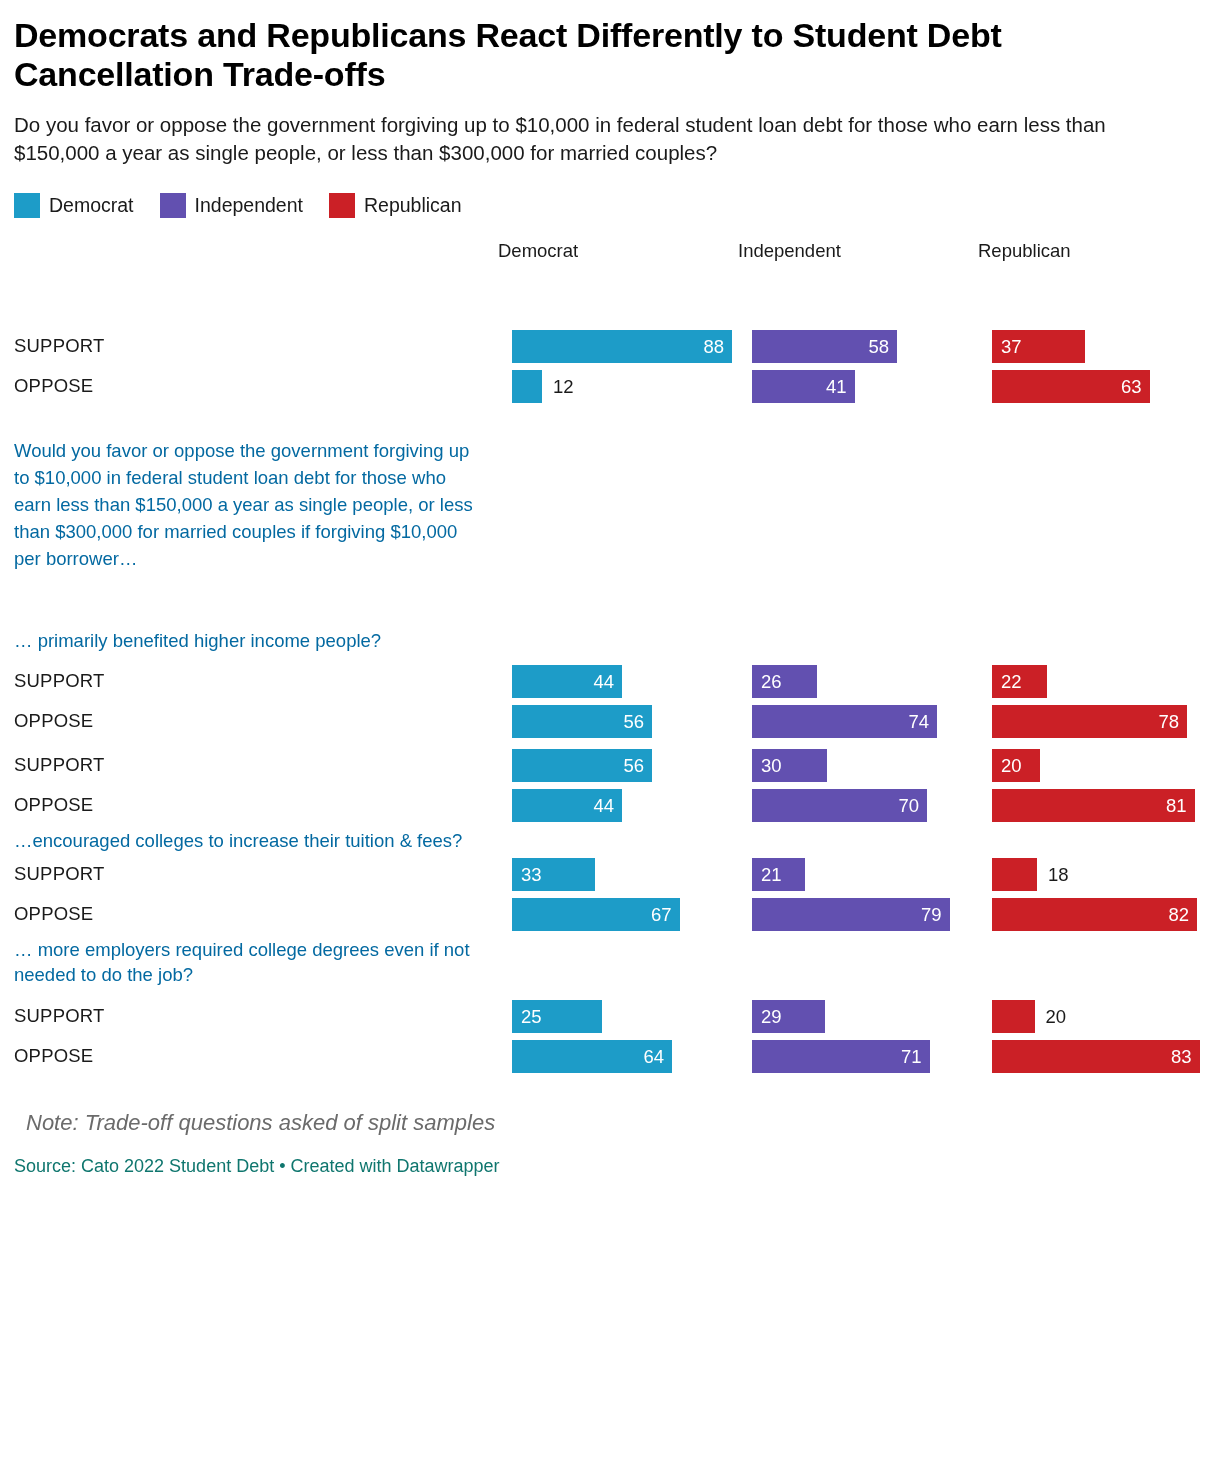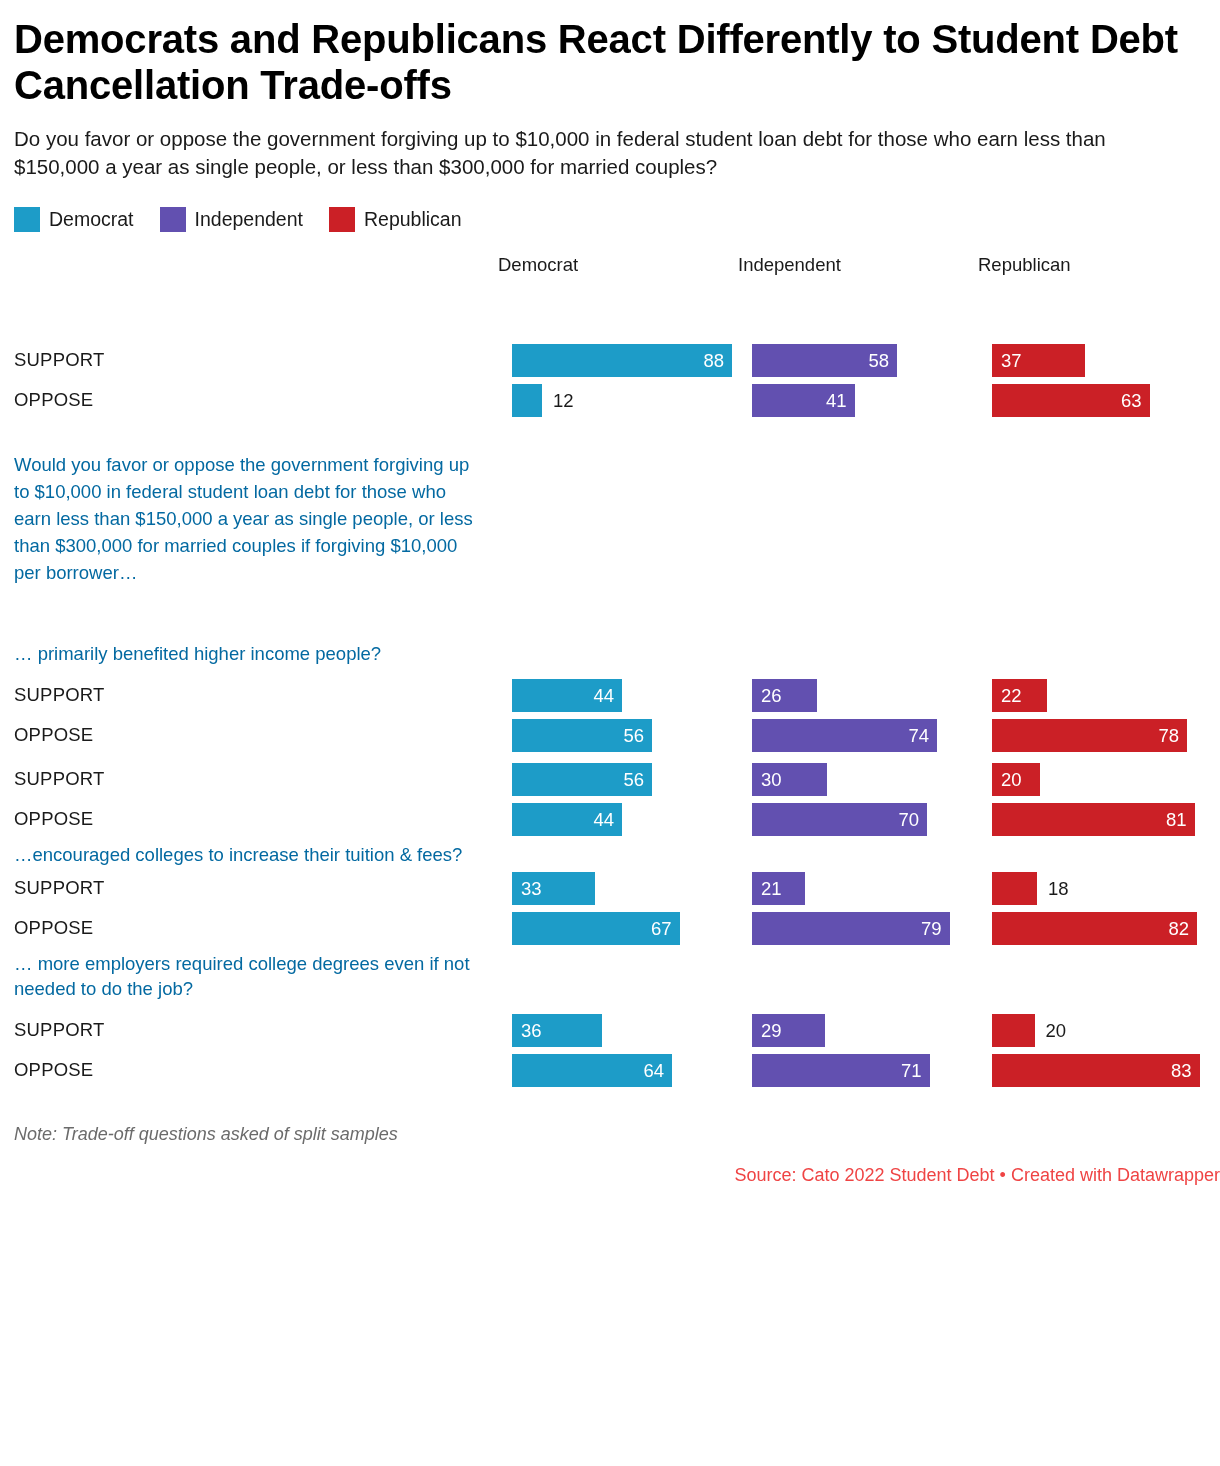--- a/index.html
+++ b/index.html
@@ -9,21 +9,21 @@
     font-family:"Liberation Sans", sans-serif;
     color:#1a1a1a;
     -webkit-font-smoothing:antialiased;
   }
   .page{position:relative;width:1220px;min-height:1466px;padding:0;box-sizing:border-box;}
 
   
   .title{
     margin:0;
     padding:16px 24px 0 14px;
-    font-size:40px;
+    font-size:34px;
     line-height:1.16;
     font-weight:700;
     letter-spacing:-0.2px;
     color:#000000;
   }
   .subtitle{
     margin:0;
     padding:16px 30px 0 14px;
     font-size:20.5px;
     line-height:1.38;
@@ -123,30 +123,29 @@
     font-size:18.5px;
     color:#ffffff;
   }
   .bar-value.outside{color:#1a1a1a;}
 
   
   .footer{
     padding:0 0 0 14px;
   }
   .note{
-    font-size:18px;
+    font-size:22px;
     font-style:italic;
     color:#6b6b6b;
-    margin:0;
+    margin:12px;
   }
   .source{
     font-size:18px;
-    color:#ef4444;
+    color:#0f766e;
     margin:20px 0 0 0;
-    text-align:right;
   }
 </style>
 </head>
 <body>
 
 <div class="page">
 
   <h1 class="title">Democrats and Republicans React Differently to Student Debt Cancellation Trade-offs</h1>
 
   <p class="subtitle">Do you favor or oppose the government forgiving up to $10,000 in federal student loan debt for those who earn less than $150,000 a year as single people, or less than $300,000 for married couples?</p>
@@ -320,21 +319,21 @@
             </div>
           </div>
         </div>
         <div class="section" style="margin-top: 4px;">
           <div class="section-title" style="margin-bottom: 8px;">… more employers required college degrees even if not needed to do the job?</div>
           <div class="row">
             <span class="row-label">SUPPORT</span>
             <div class="bars">
               <div class="barwrap c0">
                 <div class="bar" style="width: 90px; background: rgb(29, 156, 200);"></div>
-                <span class="bar-value" style="left: 23px;">36</span>
+                <span class="bar-value" style="left: 23px;">25</span>
               </div>
               <div class="barwrap c1">
                 <div class="bar" style="width: 72.5px; background: rgb(98, 80, 176);"></div>
                 <span class="bar-value" style="left: 23px;">29</span>
               </div>
               <div class="barwrap c2">
                 <div class="bar" style="width: 42.5px; background: rgb(203, 32, 38);"></div>
                 <span class="bar-value outside" style="left: 67.5px;">20</span>
               </div>
             </div>

